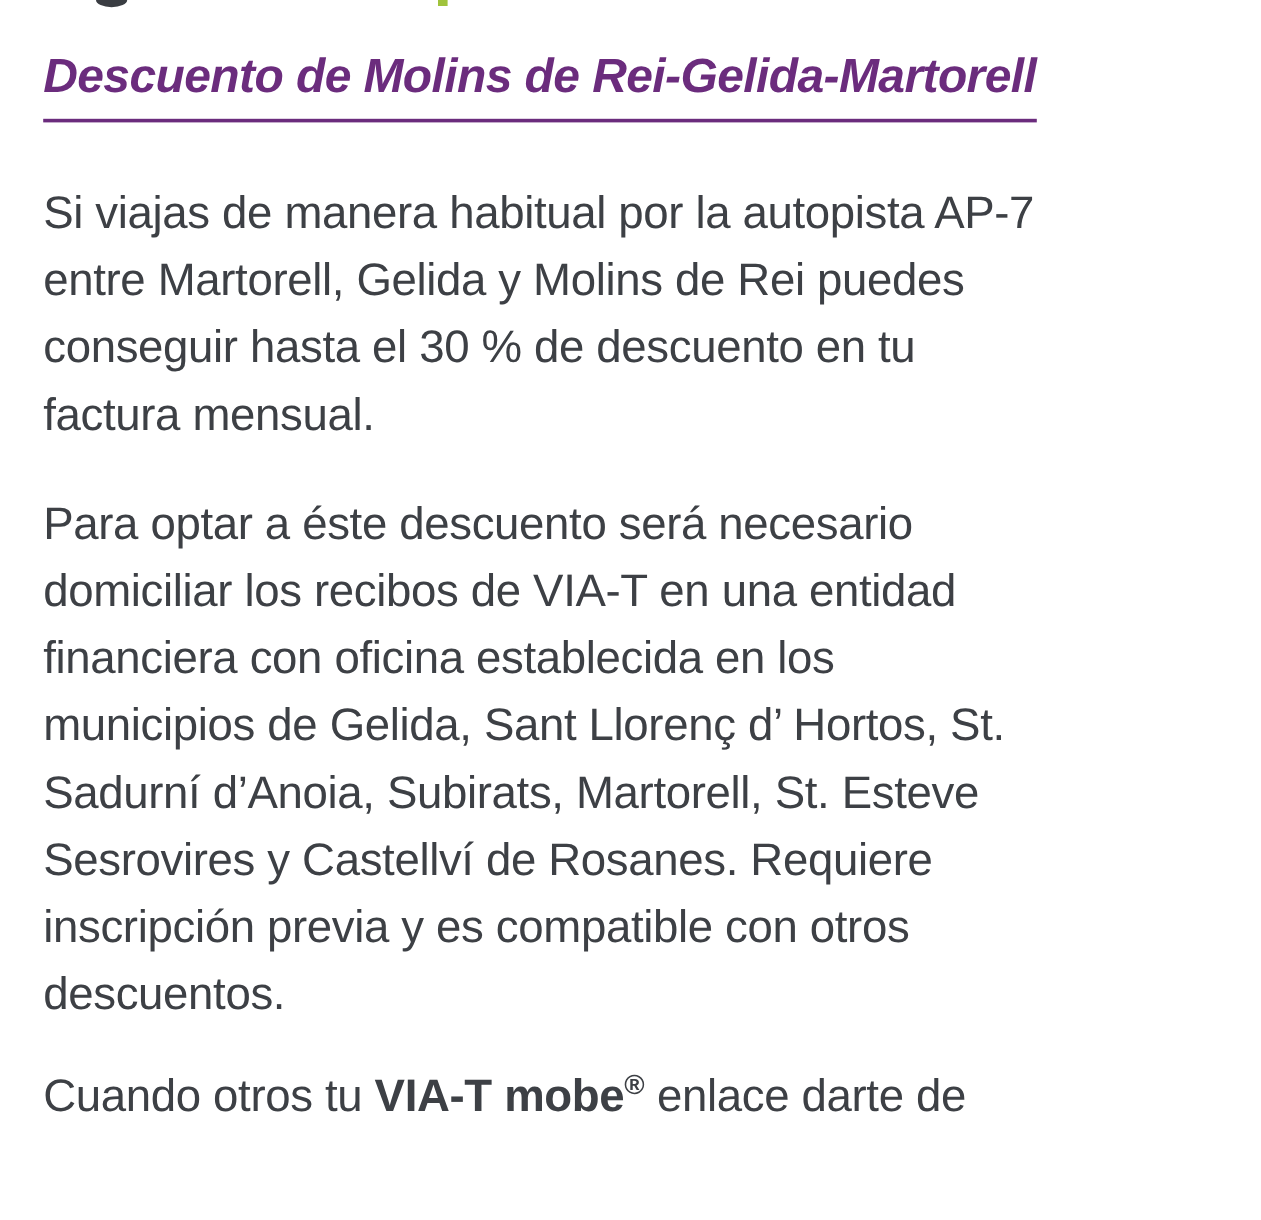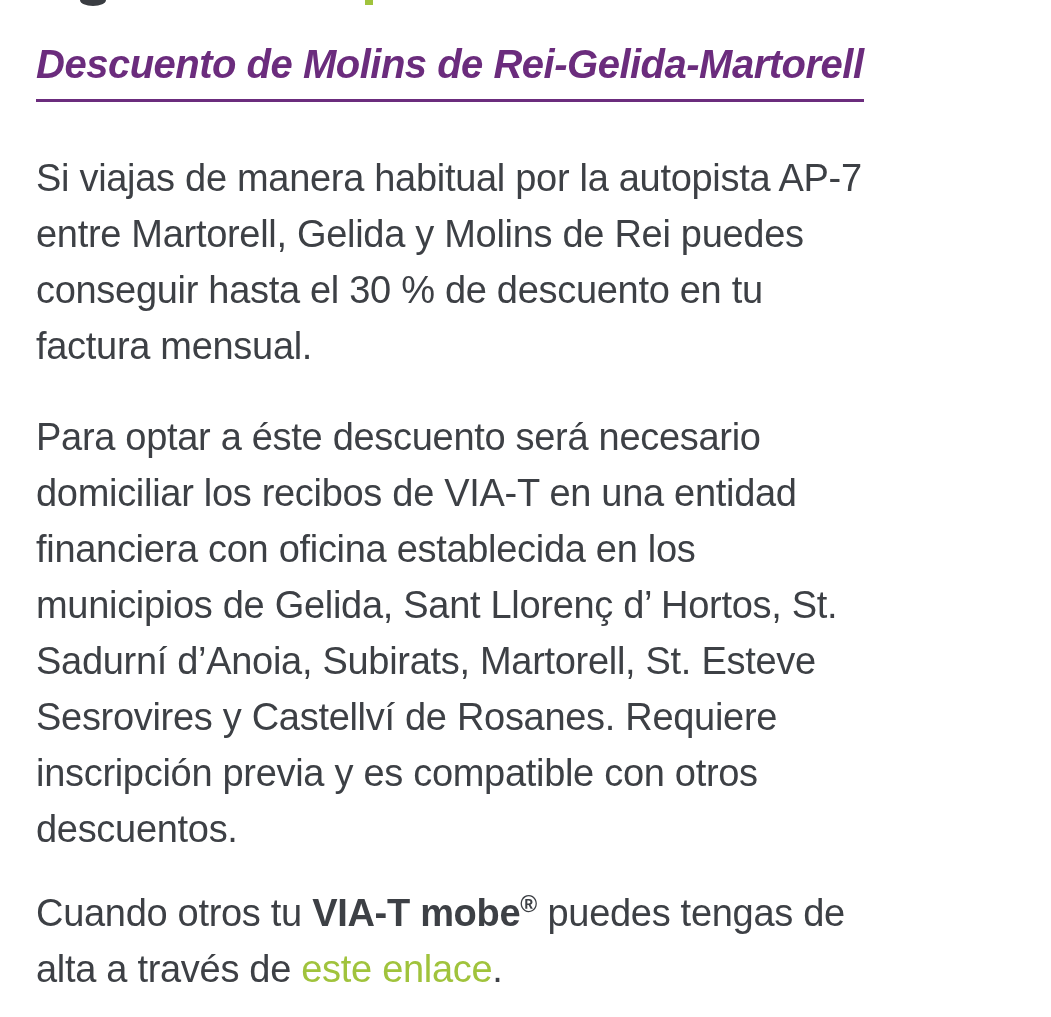--- a/index.html
+++ b/index.html
@@ -98,17 +98,16 @@
   <p class="para p2">Para optar a éste descuento será necesario
 domiciliar los recibos de VIA-T en una entidad
 financiera con oficina establecida en los
 municipios de Gelida, Sant Llorenç d’ Hortos, St.
 Sadurní d’Anoia, Subirats, Martorell, St. Esteve
 Sesrovires y Castellví de Rosanes. Requiere
 inscripción previa y es compatible con otros
 descuentos.</p>
 
   <p class="para p3">
-    <span class="line"><span>Cuando otros tu </span><span class="bold-product">VIA-T mobe</span><span class="reg-sup">®</span><span> puedes tengas de</span></span>
-    <span class="line"><span>alta a través de </span><a class="green-link">este enlace</a><span>.</span></span>
+    <span class="line"><span>Cuando otros tu </span><span class="bold-product">VIA-T mobe</span><span class="reg-sup">®</span><span> enlace darte de</span></span>
   </p>
 
 </main>
 
 </body></html>

